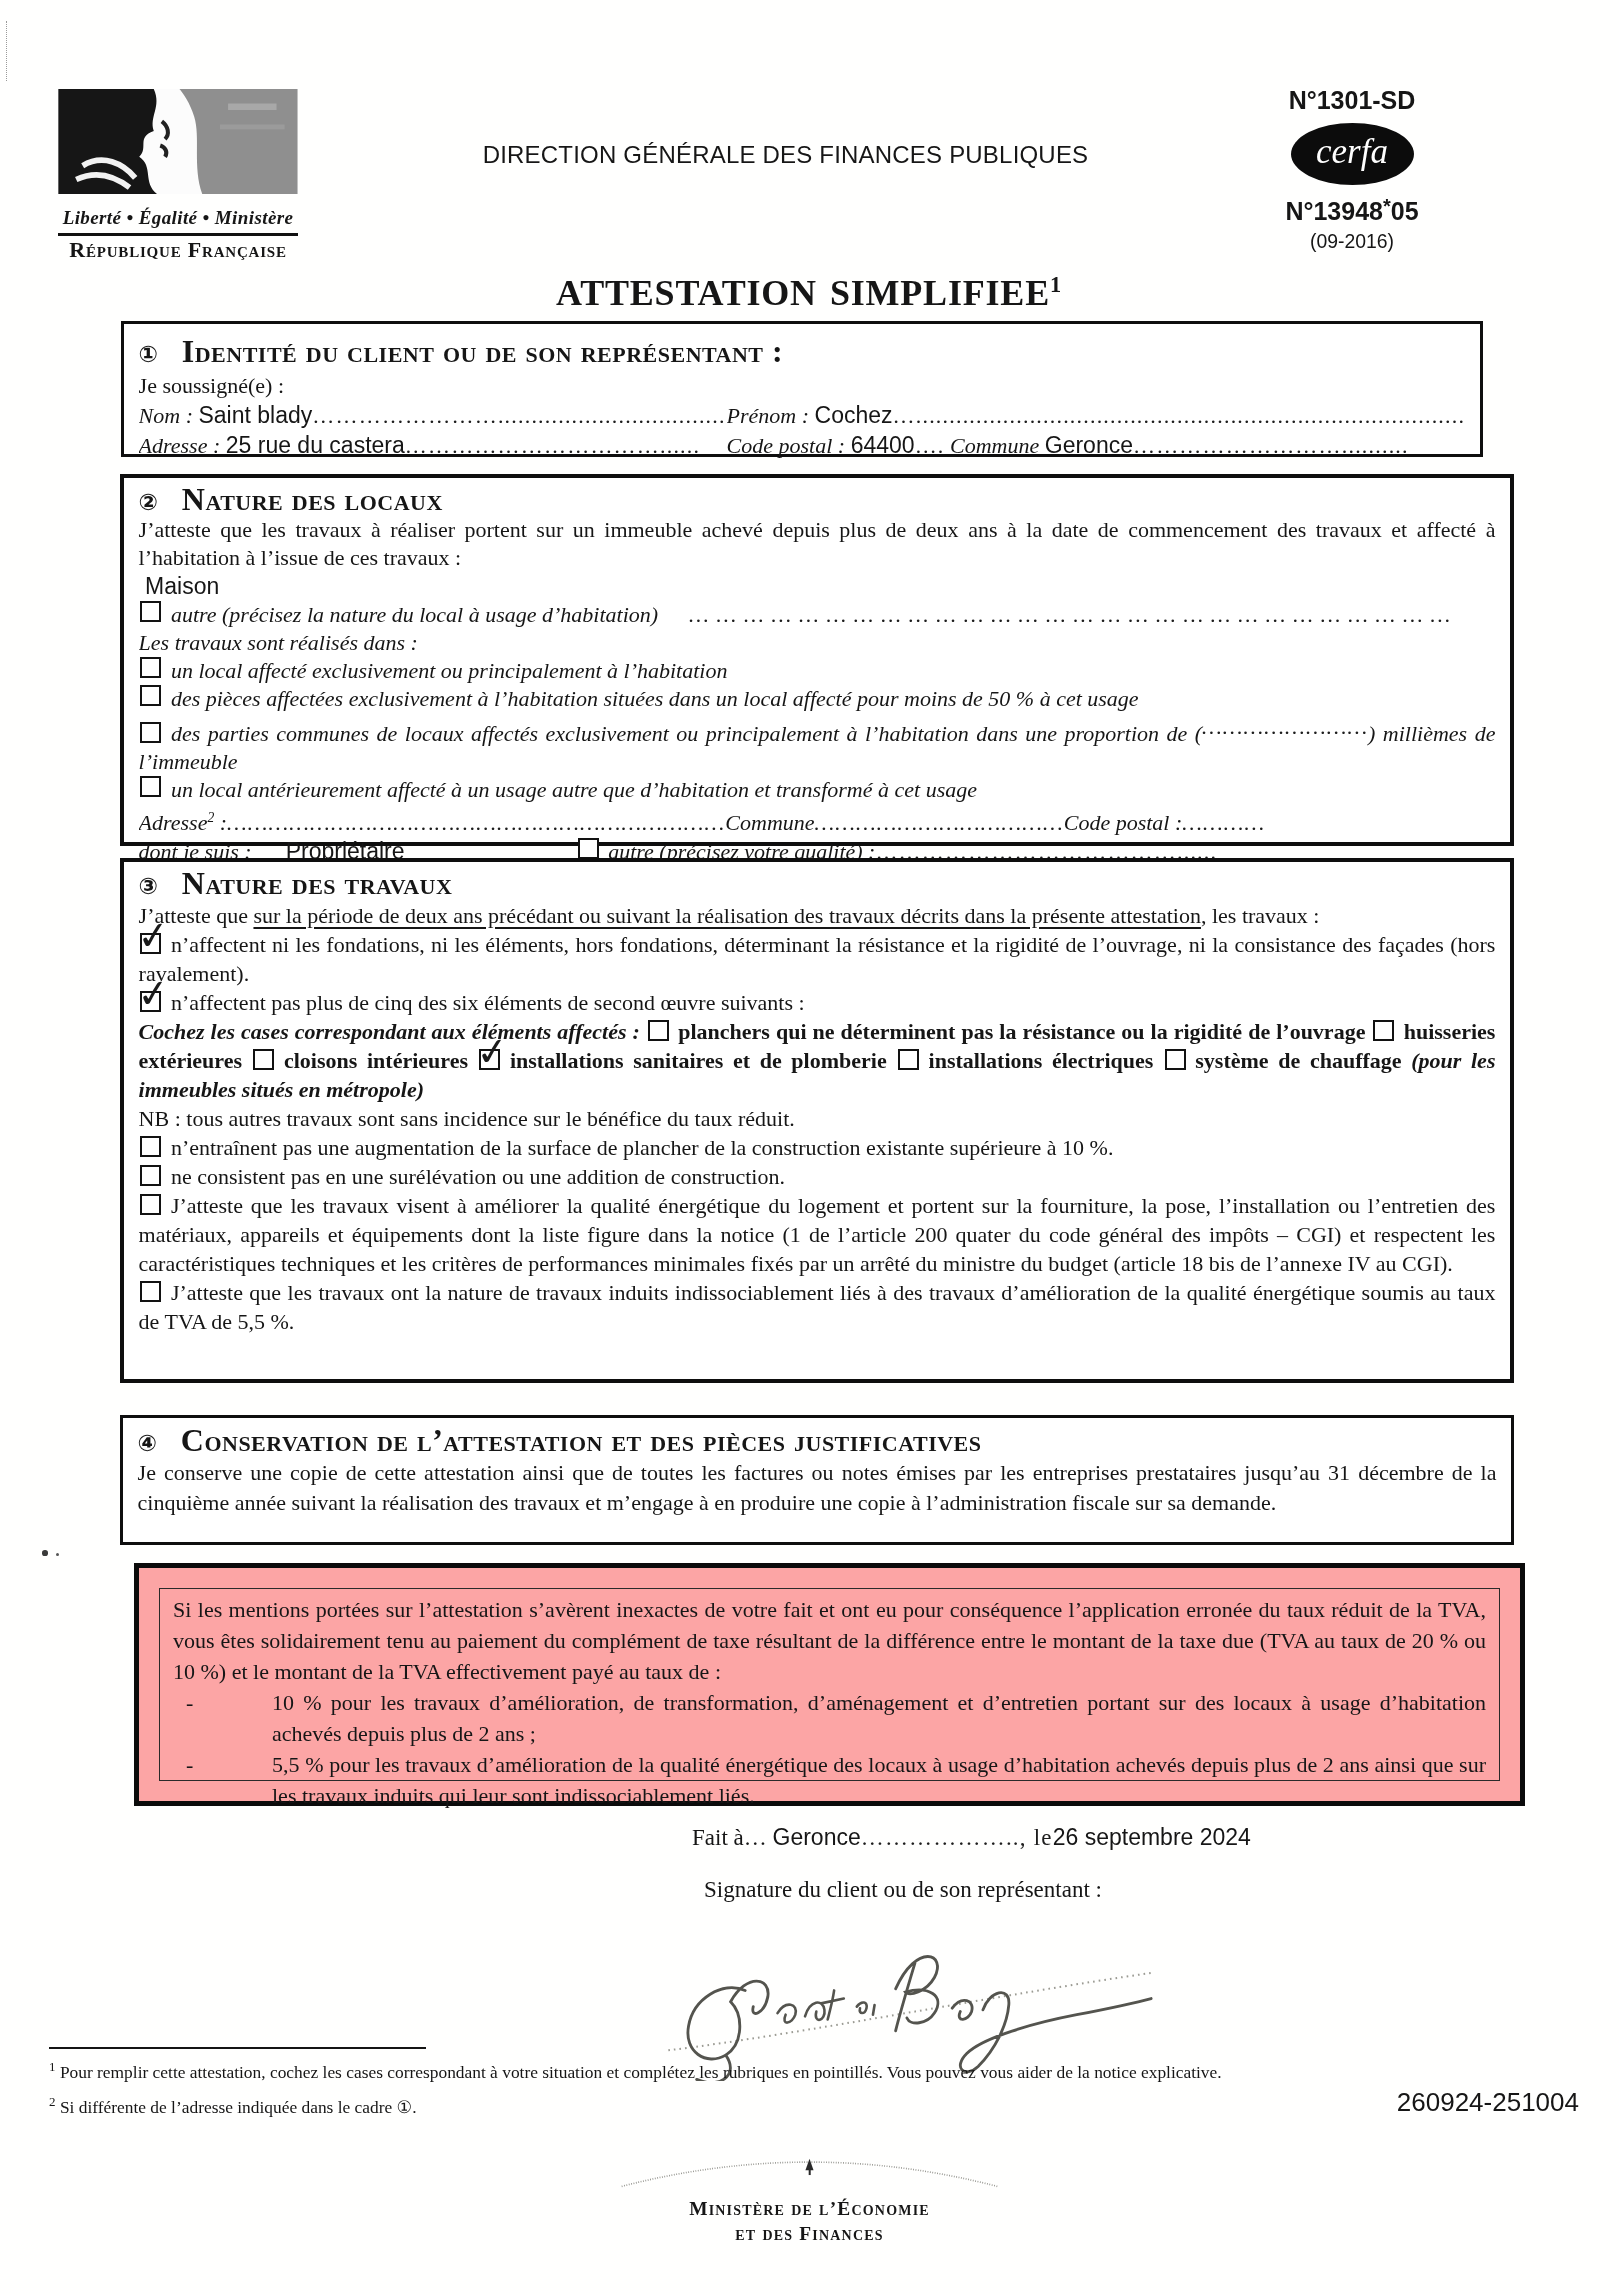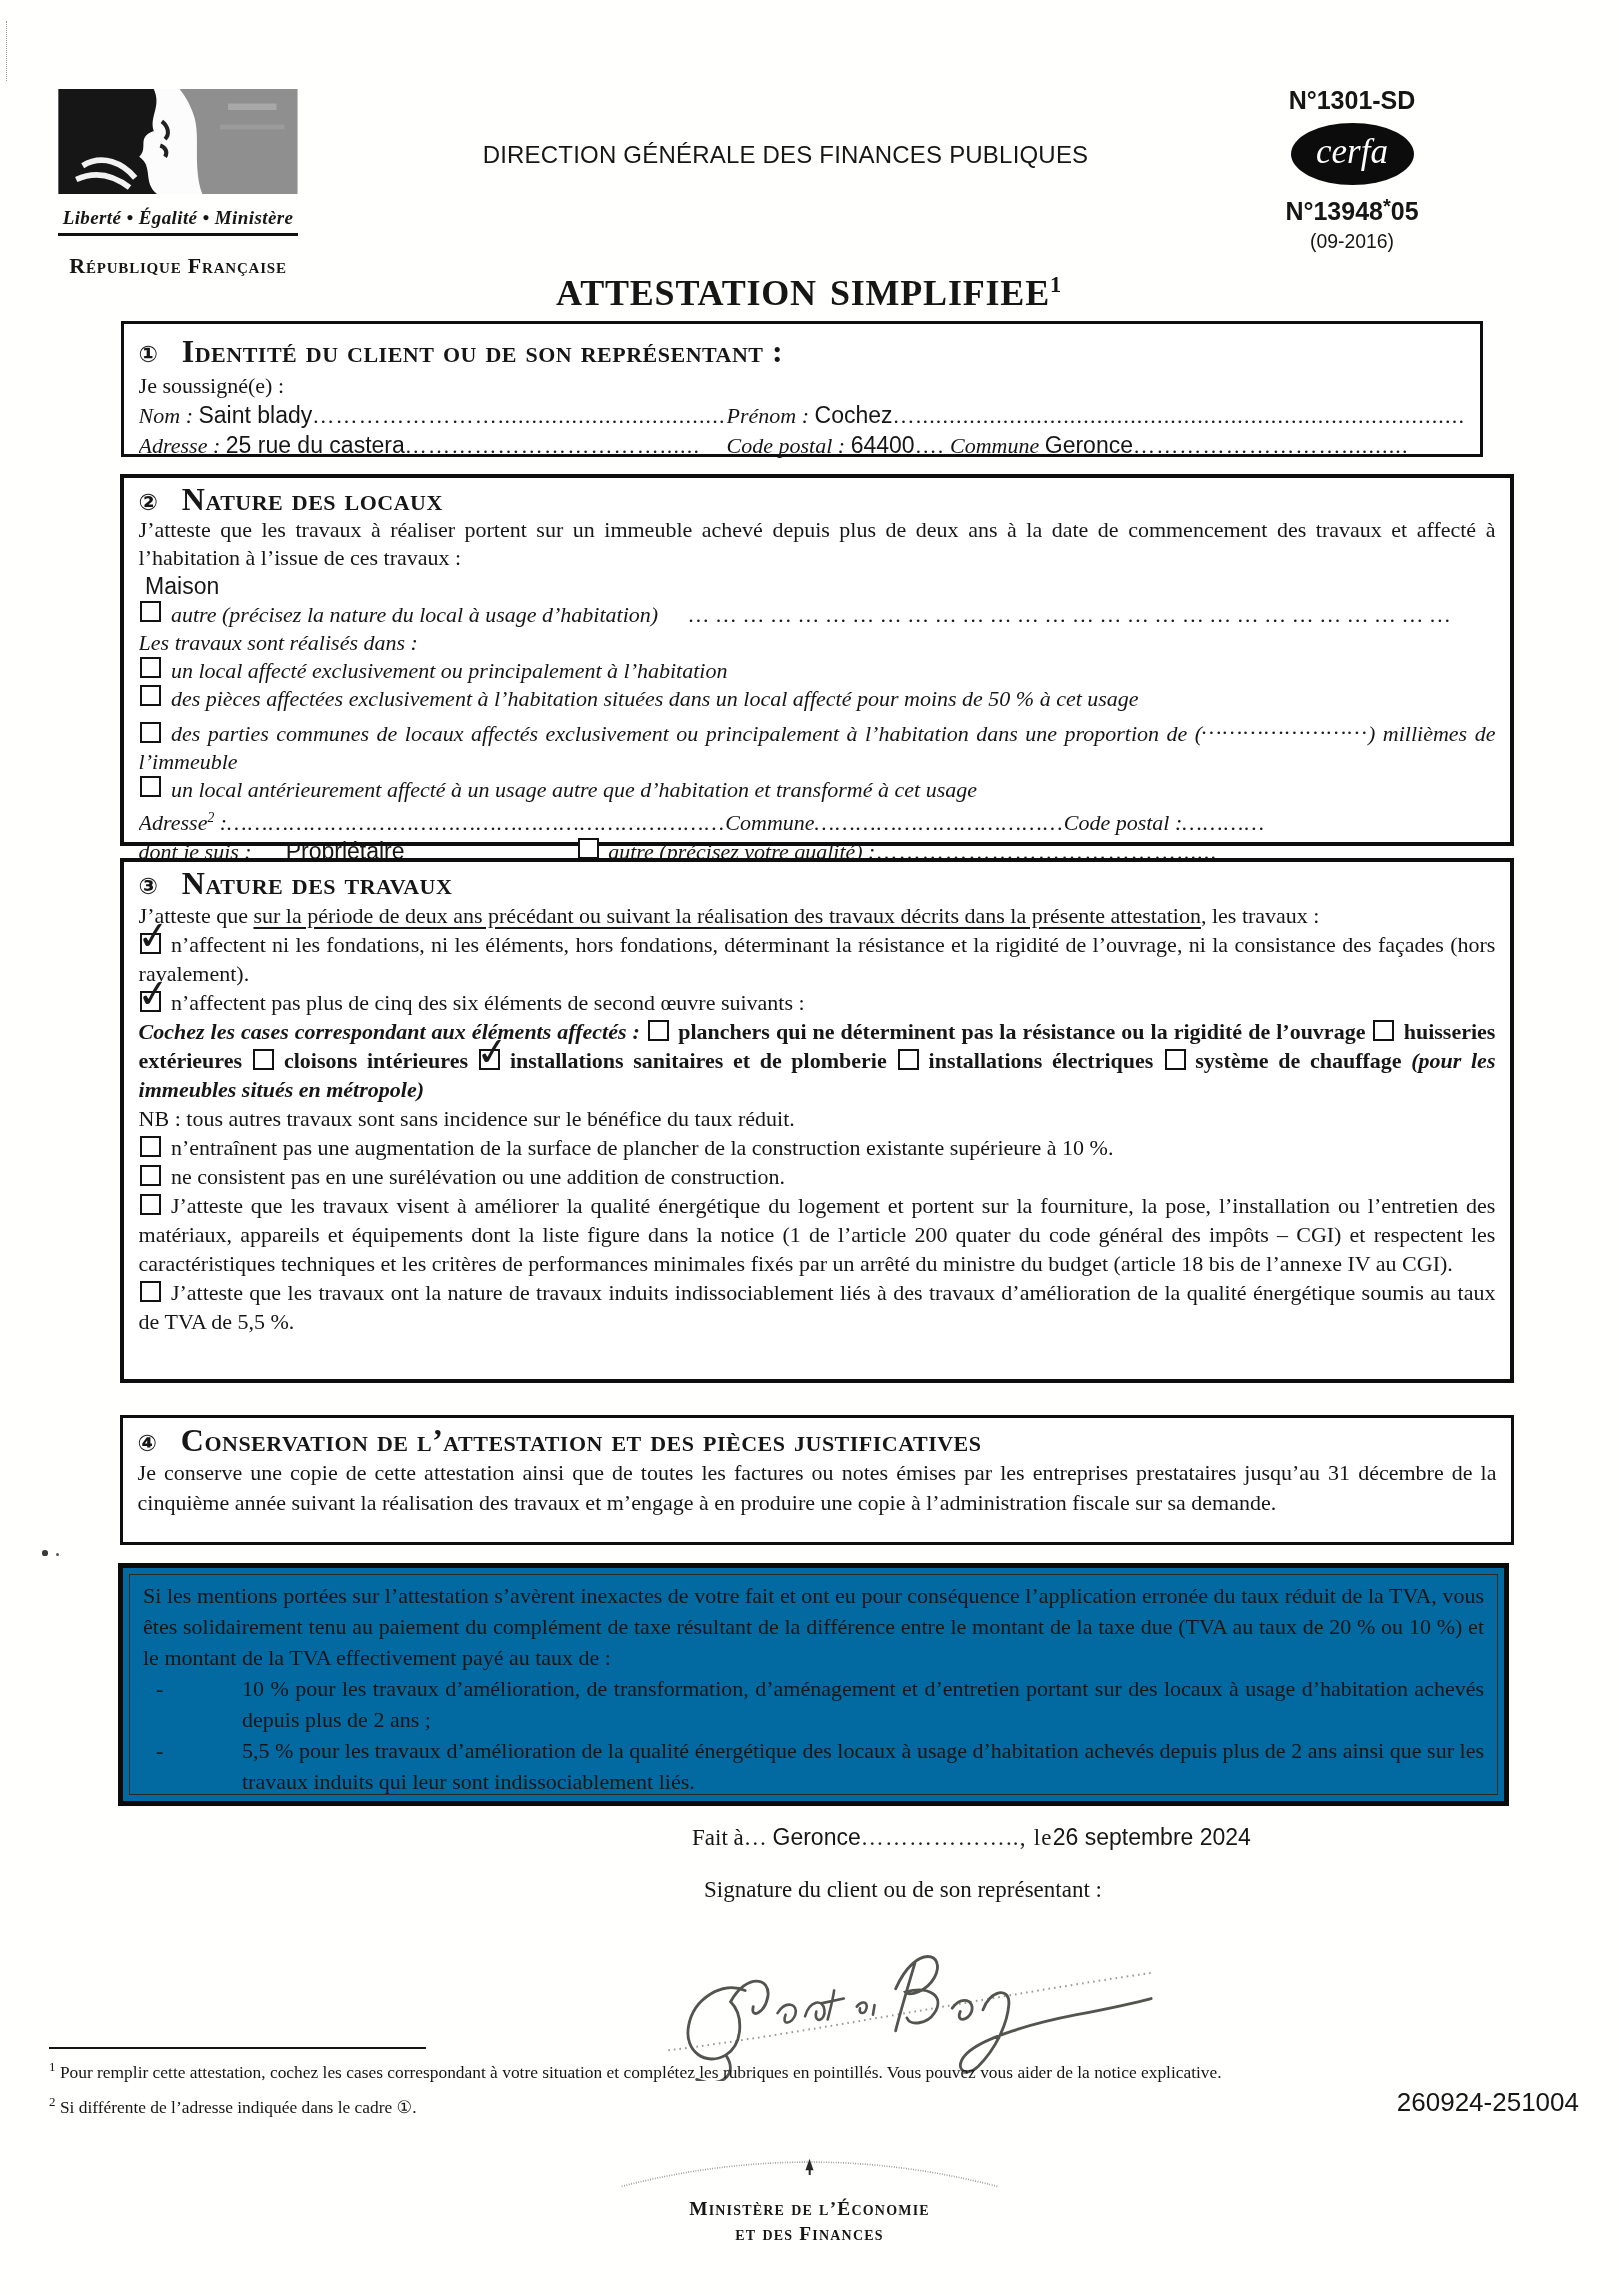--- a/index.html
+++ b/index.html
@@ -24,39 +24,39 @@
   
   .vline-artifact{left:5.7px;top:21px;height:60px;border-left:1.6px dotted #9a9a9a;}
   .dot-artifact{left:42px;top:1535px;width:32px;height:8px;}
   .dot-artifact i{display:inline-block;width:5.7px;height:5.7px;border-radius:50%;background:#3a3a3a;margin-right:8px;}
   .dot-artifact i+i{width:3.2px;height:3.2px;background:#555;}
 
   
   .marianne{left:58px;top:89px;width:240px;}
   .marianne .motto{font-style:italic;font-weight:bold;font-size:19px;text-align:center;margin-top:4px;letter-spacing:0.4px;}
   .marianne .rule{height:2.4px;background:#111;margin-top:3.2px;}
-  .marianne .republic{font-weight:bold;font-variant:small-caps;font-size:22px;text-align:center;margin-top:16px;letter-spacing:0.8px;}
+  .marianne .republic{font-weight:bold;font-variant:small-caps;font-size:22px;text-align:center;margin-top:0;letter-spacing:0.8px;}
   .direction{left:429px;top:139px;width:713px;text-align:center;font-family:Liberation Sans, sans-serif;font-size:24px;letter-spacing:0.2px;}
   .cerfa-block{left:1251px;top:84px;width:202px;display:flex;flex-direction:column;align-items:center;}
   .cerfa-ref-top{font-family:"Liberation Sans",sans-serif;font-weight:bold;font-size:25px;}
   .cerfa-oval{width:123px;height:62px;background:#0c0c0c;border-radius:50%;margin:6.5px 0 8px 0;
     color:#fff;font-style:italic;font-size:35px;text-align:center;line-height:58px;font-family:"Liberation Serif",serif;}
   .cerfa-ref{font-family:"Liberation Sans",sans-serif;font-weight:bold;font-size:25px;}
   .cerfa-ref sup{font-size:0.8em;vertical-align:6.5px;}
   .cerfa-date{font-family:"Liberation Sans",sans-serif;font-size:19.4px;margin-top:1.6px;}
 
   .doc-title{left:121px;top:270px;width:1376px;text-align:center;font-weight:bold;font-size:36px;letter-spacing:0.8px;word-spacing:3.2px;}
 
   
   .box{position:absolute;background:#fff;border:3.2px solid #0e0e0e;box-sizing:border-box;padding:6.5px 14.6px;}
   .s1{left:121px;top:321px;width:1362px;height:136px;}
   .s2{left:120px;top:474px;width:1394px;height:372px;border-width:4px;font-size:22px;line-height:28px;}
   .s3{left:120px;top:858px;width:1394px;height:525px;border-width:4px;font-size:22px;line-height:29px;}
   .s4{left:120px;top:1415px;width:1394px;height:130px;line-height:30px;}
-  .warn-outer{left:118px;top:1563px;width:1391px;height:243px;border:5.7px solid #0b0b0b;box-sizing:border-box;padding:6px;background:#0369a1;position:absolute;}
+  .warn-outer{left:134px;top:1563px;width:1391px;height:243px;border:5.7px solid #0b0b0b;box-sizing:border-box;padding:20px;background:#fca5a5;position:absolute;}
   .warn-inner{border:1.6px solid #2a2a2a;height:100%;box-sizing:border-box;padding:4.9px 13px;line-height:31px;}
 
   .shead{display:flex;align-items:baseline;font-weight:bold;}
   .snum{font-family:"DejaVu Sans",sans-serif;font-size:23px;margin-right:9.7px;font-weight:bold;}
   .stitle{font-variant:small-caps;font-size:32px;letter-spacing:0.5px;margin-left:14px;}
 
   
   .cb{display:inline-block;width:17px;height:17px;border:2.4px solid #121212;margin:0 9.7px 0 1.6px;
       vertical-align:-2.4px;position:relative;background:#fff;flex:0 0 auto;}
   .cb.checked::after{

